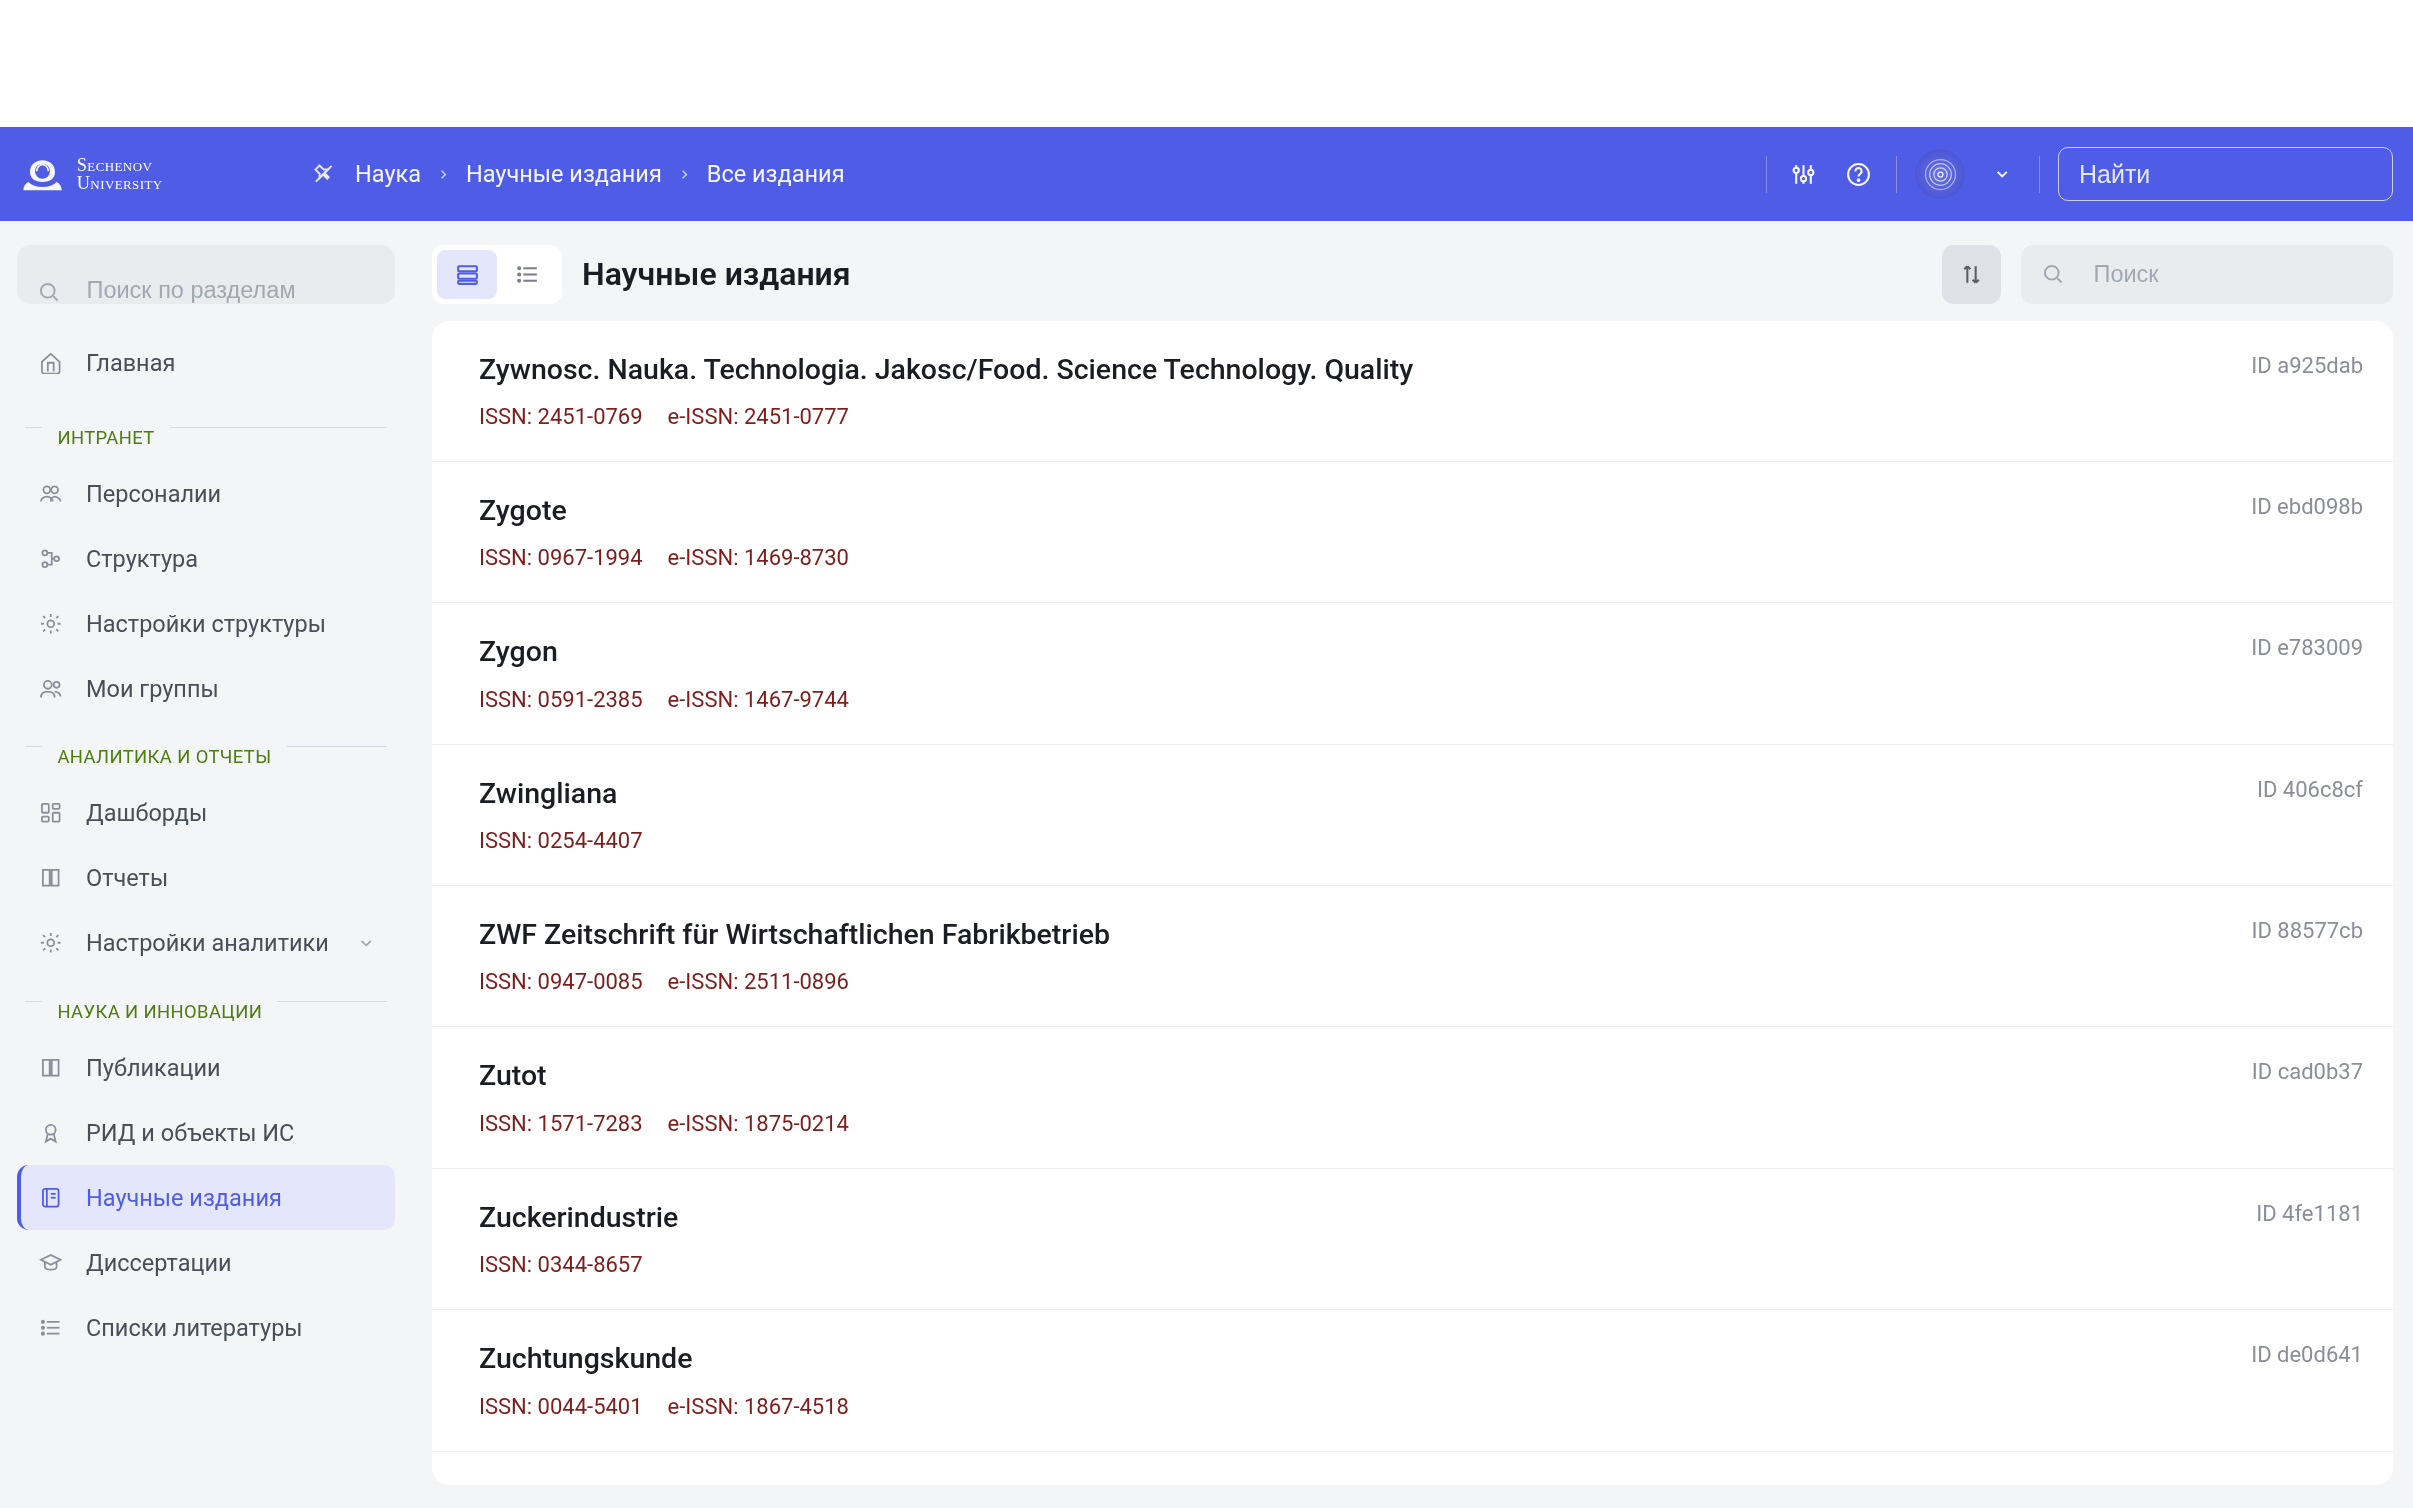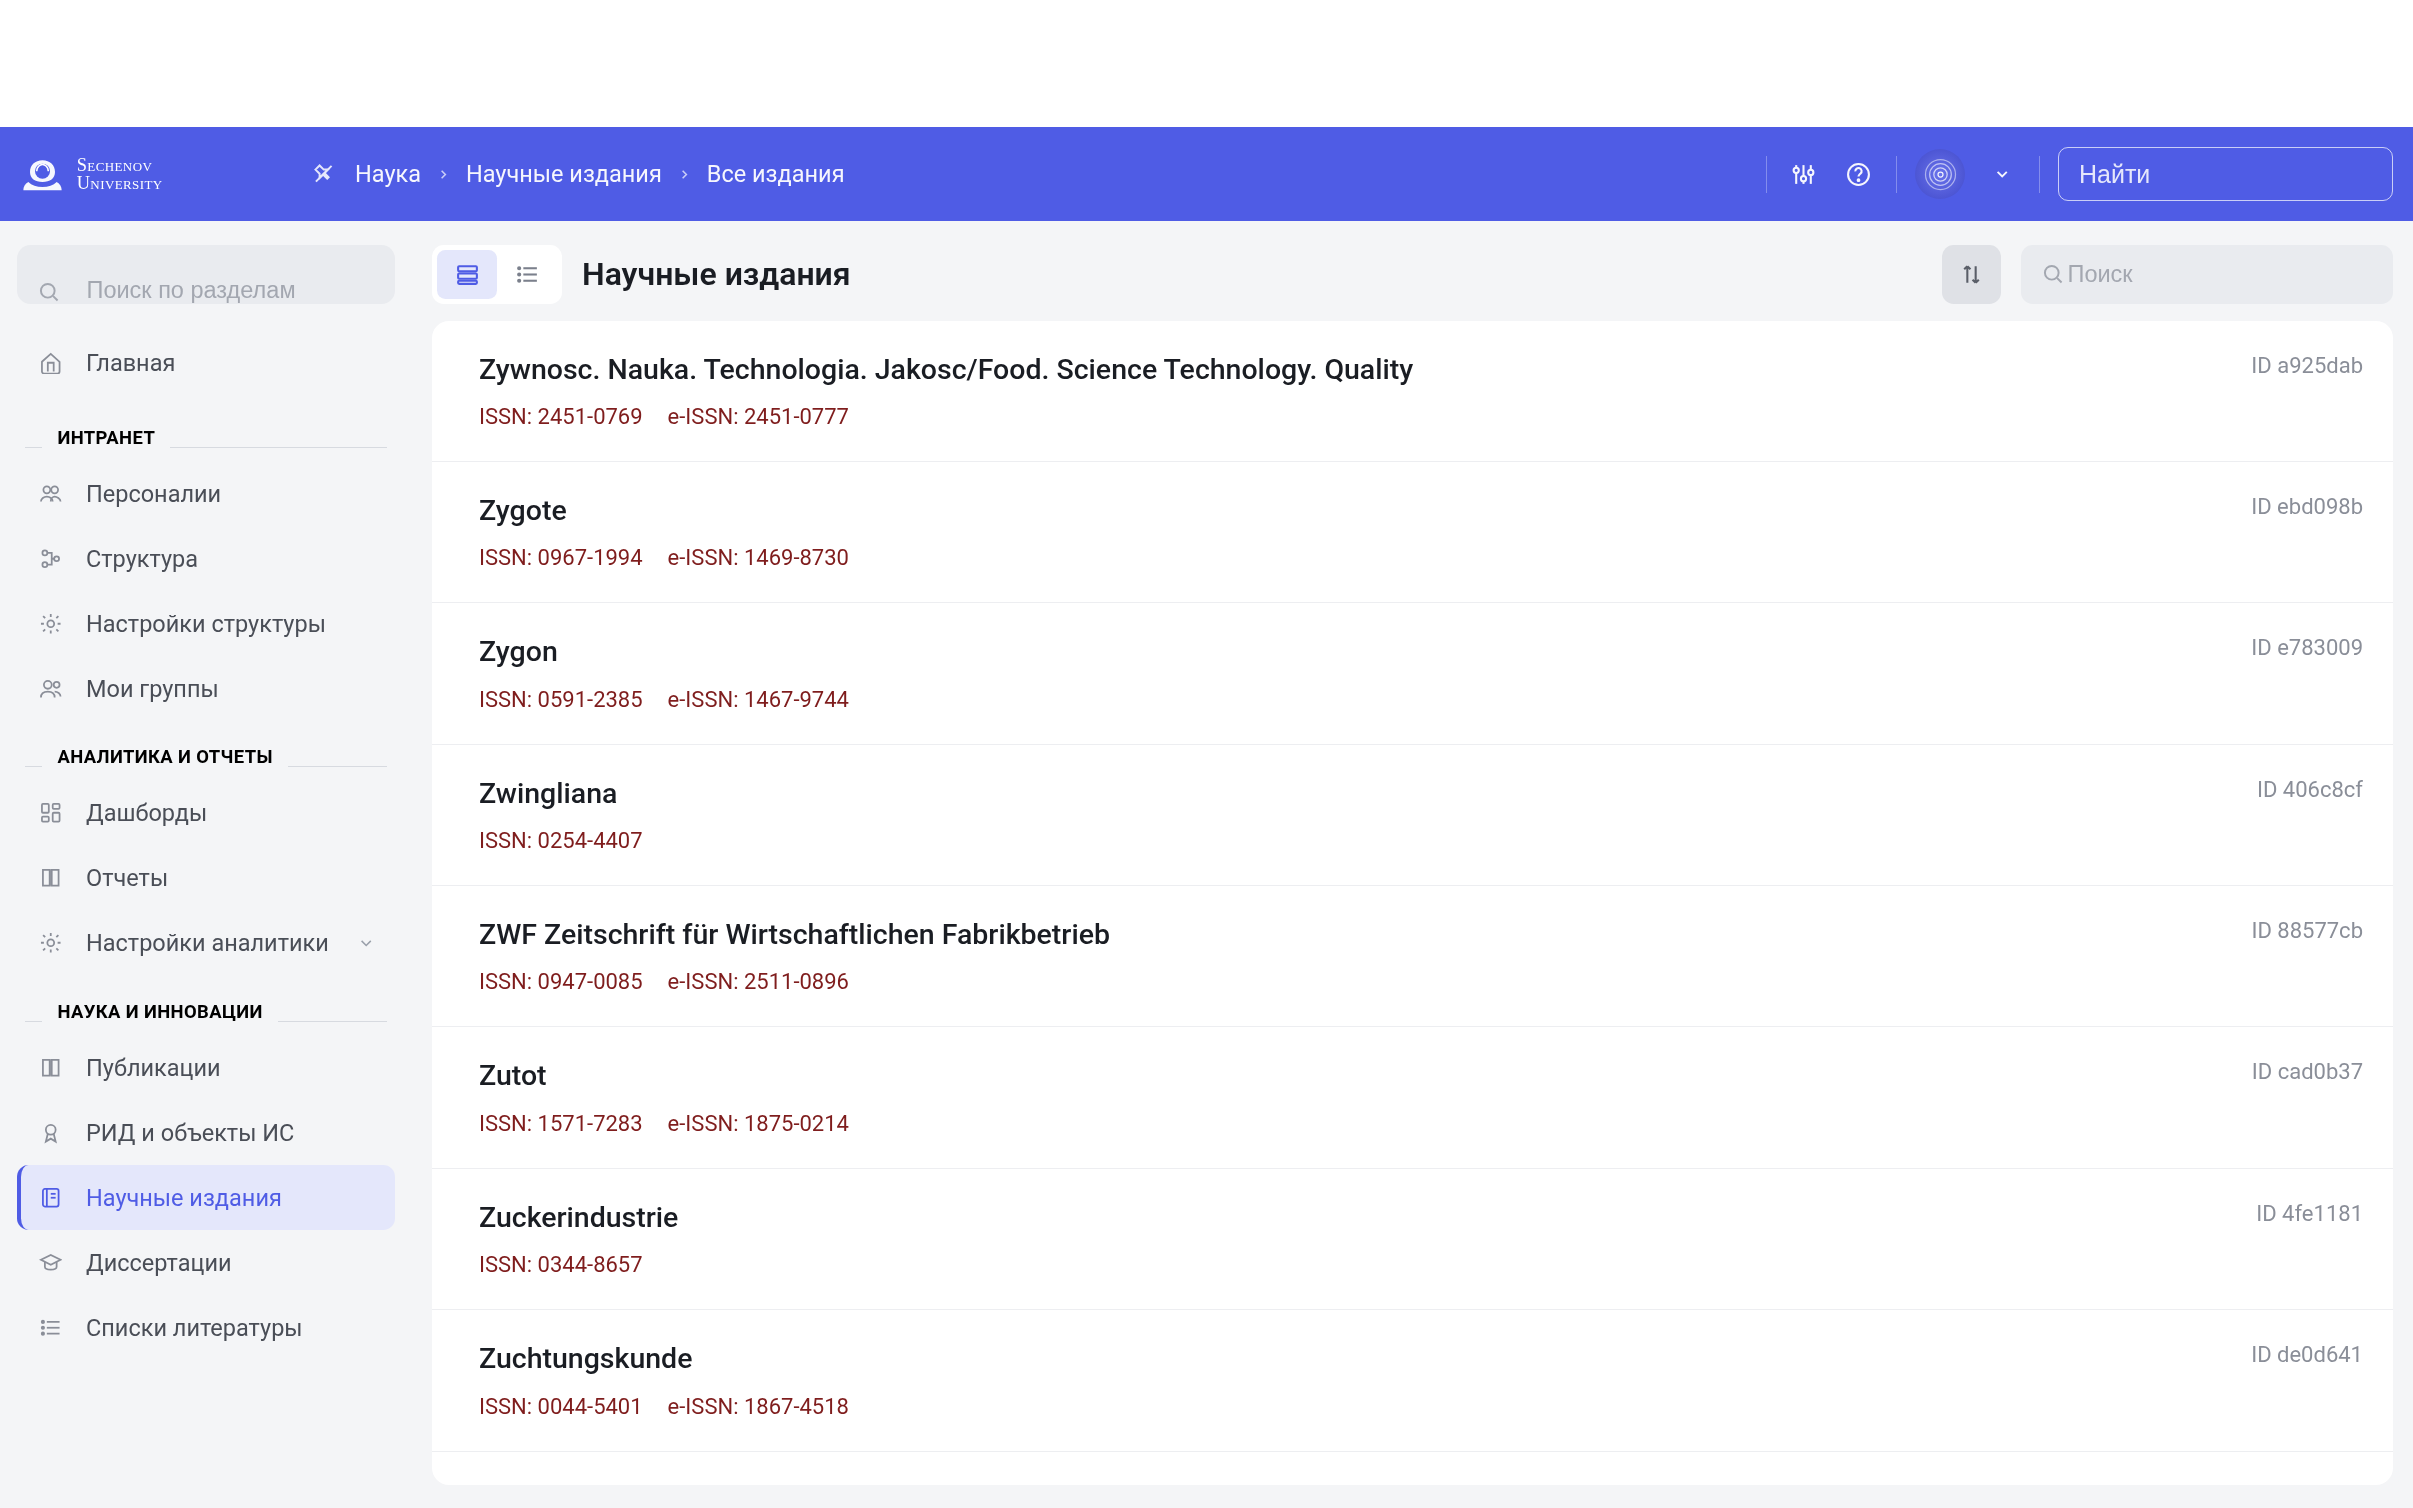--- a/index.html
+++ b/index.html
@@ -64,35 +64,35 @@
 .sb-item {
   height: 65px; display: flex; align-items: center; padding: 0 20px; gap: 22px;
   border-radius: 11.7px; cursor: pointer; font-size: 23.5px; color: #4a4e57;
 }
 .sb-item .icon { width: 27px; height: 27px; color: #8a8e98; flex-shrink: 0; display:flex; align-items:center; justify-content:center; }
 .sb-item.active { background: #e4e7fb; color: #4f5ce5; border-left: 4.2px solid #4f5ce5; padding-left: 16px; }
 .sb-item.active .icon { color: #4f5ce5; }
 .sb-item .chev { margin-left: auto; color: #9aa0ab; }
 
 .sb-section {
-  display: flex; align-items: flex-end; gap: 15px; padding: 25px 8.4px 13.4px 8.4px;
-  color: #000000; font-size: 18.4px; letter-spacing: 0.4px; font-weight: bold;
+  display: flex; align-items: flex-start; gap: 15px; padding: 25px 8.4px 13.4px 8.4px;
+  color: #4d7c0f; font-size: 18.4px; letter-spacing: 0.4px;
 }
 .sb-section .dash { flex: 1; height: 0.8px; background: #d7dae0; }
 .sb-section .dash.left { width: 17px; flex: 0 0 17px; }
 
 .main { flex: 1; padding: 23.5px 20px; display: flex; flex-direction: column; overflow: hidden; }
 .main-head { display: flex; align-items: center; margin-bottom: 17px; gap: 20px; }
 .view-toggle { display: flex; background: #fff; border-radius: 11.7px; padding: 5px; }
 .vt-btn { width: 60px; height: 49px; display: flex; align-items: center; justify-content: center; border-radius: 8.4px; cursor: pointer; color: #7b808c; }
 .vt-btn.active { background: #e4e7fb; color: #4f5ce5; }
 .page-title { font-size: 32px; font-weight: 600; color: #1a1d23; }
 .head-spacer { flex: 1; }
 .sort-btn { width: 59px; height: 59px; background: #dfe1e6; border-radius: 11.7px; display: flex; align-items: center; justify-content: center; cursor: pointer; color: #5a5e68; }
-.main-search { height: 59px; width: 372px; background: #e9ebef; border-radius: 11.7px; display: flex; align-items: center; padding: 0 20px; gap: 3px; justify-content: space-between; }
+.main-search { height: 59px; width: 372px; background: #e9ebef; border-radius: 11.7px; display: flex; align-items: center; padding: 0 20px; gap: 29px; justify-content: space-between; }
 .main-search input { flex: 1; background: transparent; border: none; outline: none; font-size: 23.5px; }
 .main-search input::placeholder { color: #a3a7b0; }
 .main-search .icon { color: #a3a7b0; }
 
 .card {
   background: #fff; border-radius: 17px; flex: 1; overflow-y: auto;
 }
 .row { padding: 32px 47px; border-bottom: 0.8px solid #edeef1; position: relative; }
 .row-title { font-size: 28.5px; font-weight: 500; color: #1a1d23; margin-bottom: 18.4px; }
 .row-meta { display: flex; gap: 25px; font-size: 22px; color: #7f1d1d; }

